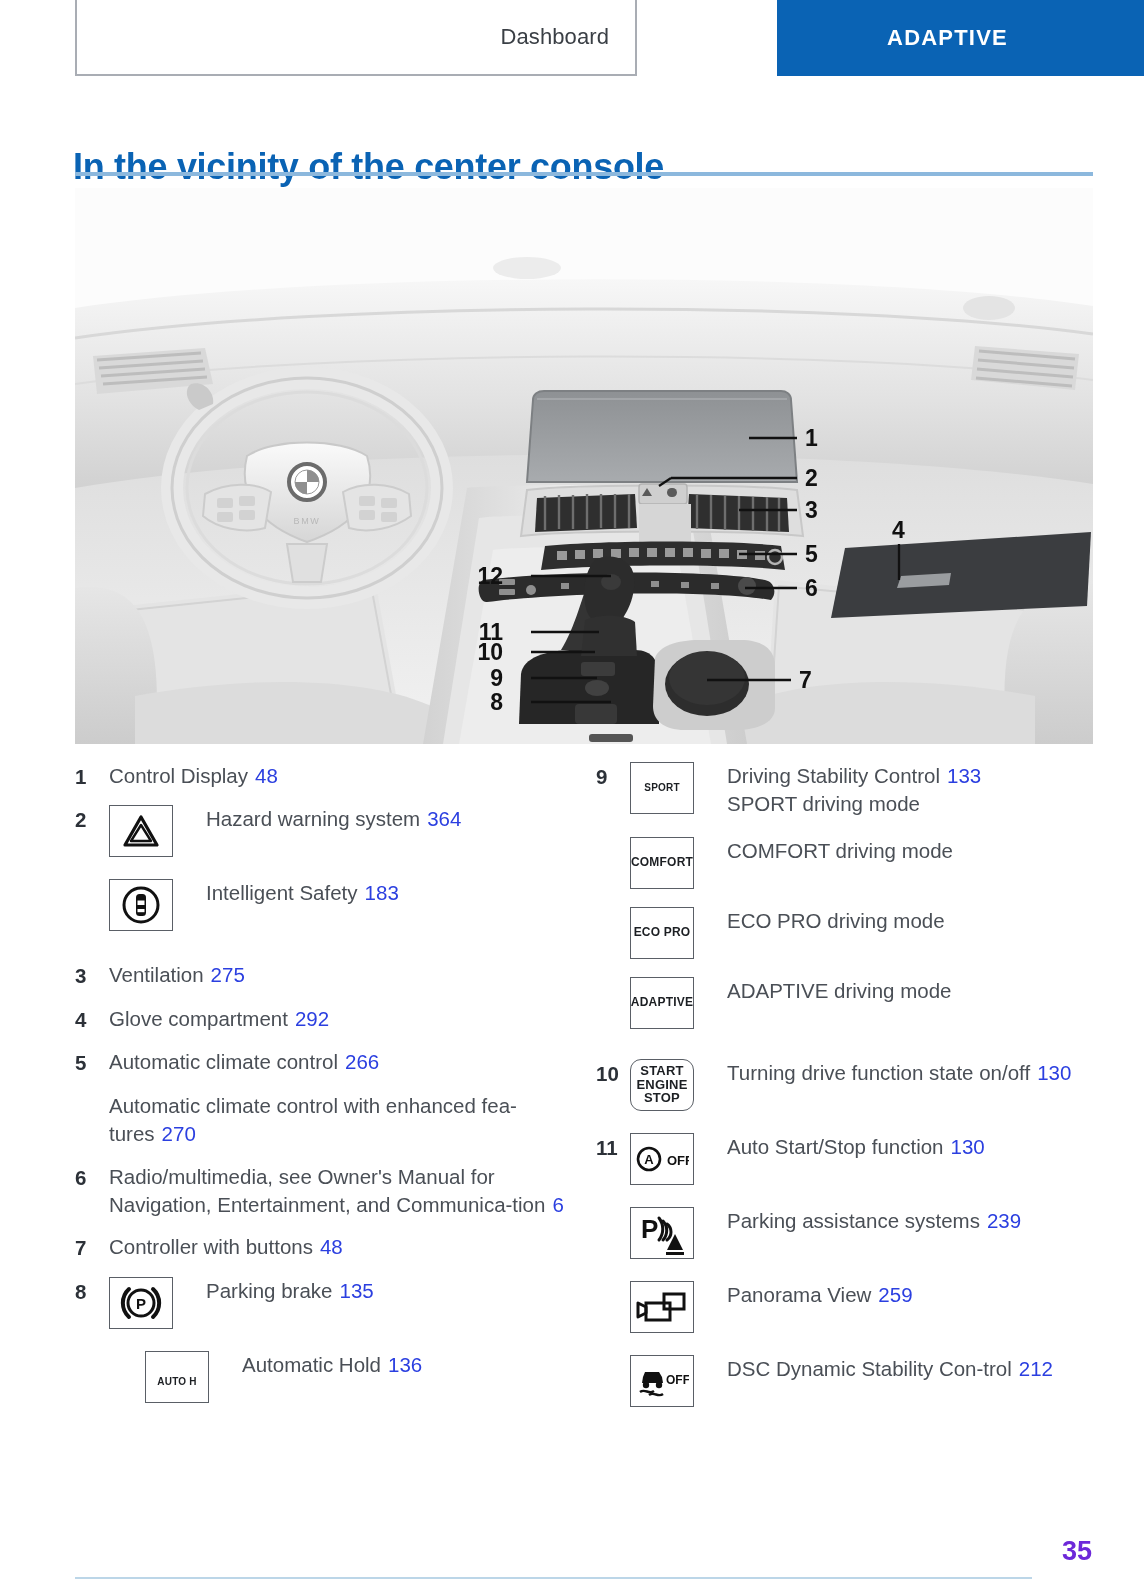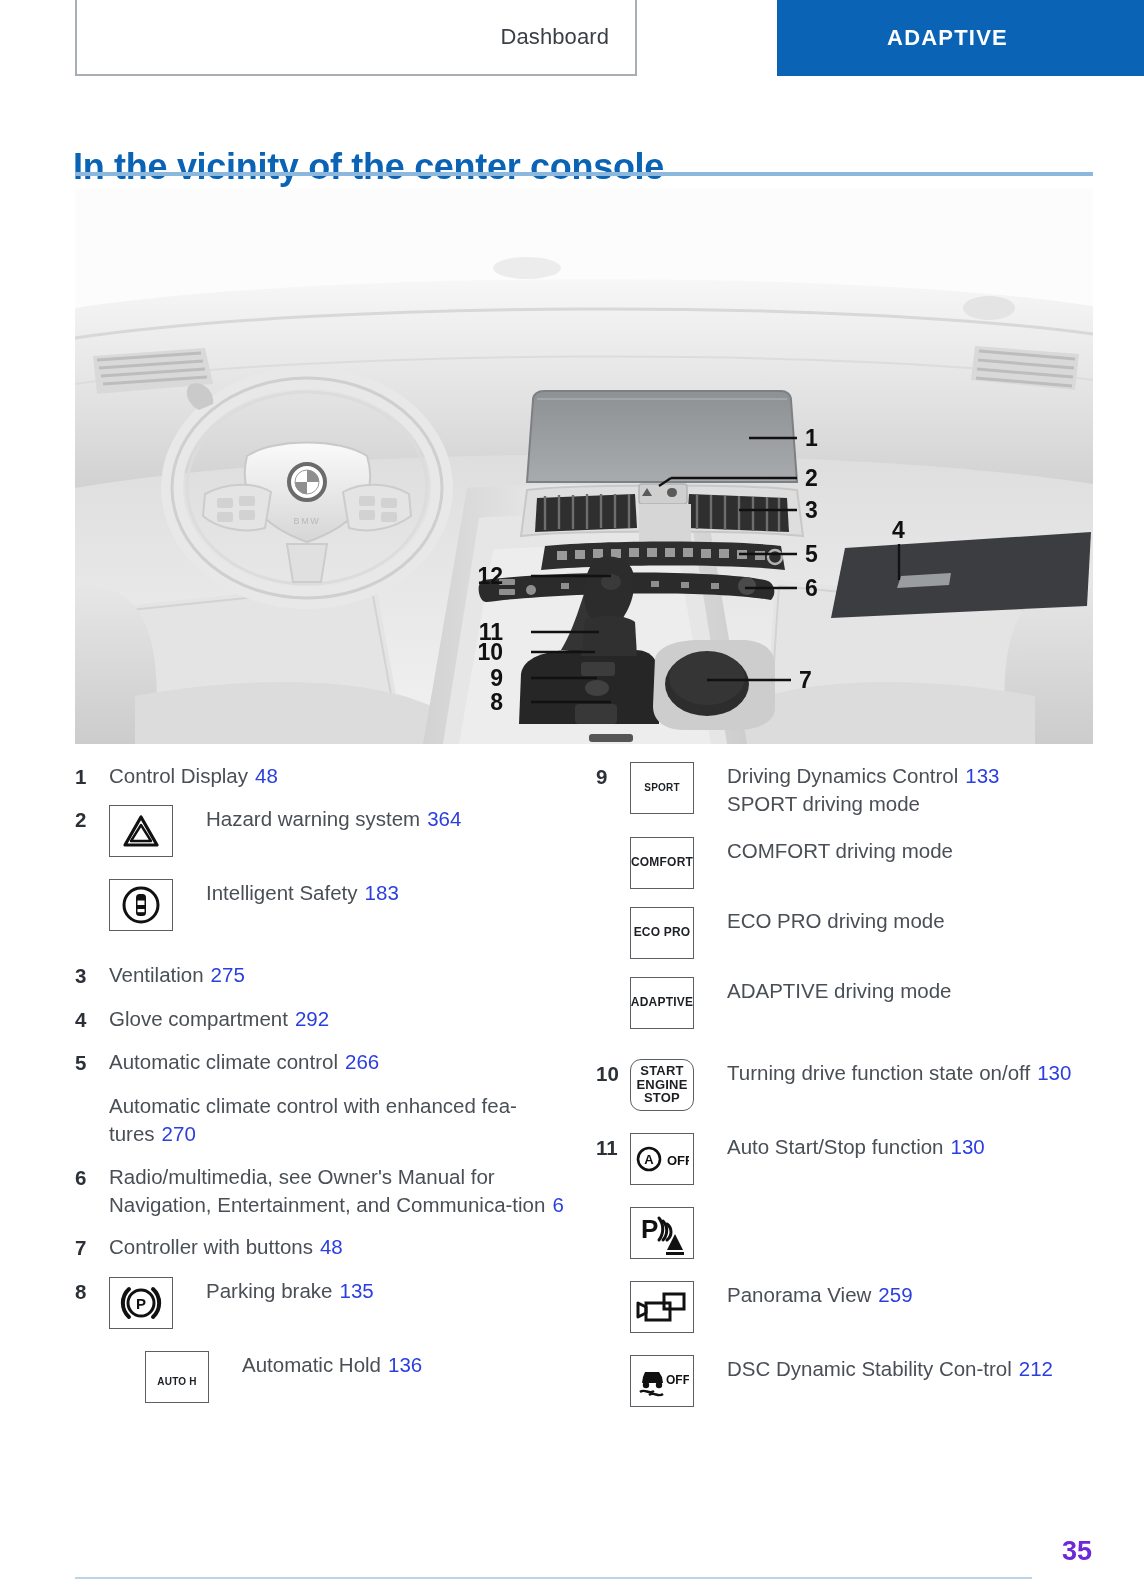--- a/index.html
+++ b/index.html
@@ -546,21 +546,21 @@
 
   <div class="legend-entry">
     <span class="legend-num">9</span>
     <span class="legend-text">
 
       <div class="icon-row">
         <span class="icon-box text-ico">
           <span>SPORT</span>
         </span>
         <span class="icon-label-top">
-          <div><span>Driving Dynamics Control</span><span class="pg">133</span></div>
+          <div><span>Driving Stability Control</span><span class="pg">133</span></div>
           <div>SPORT driving mode</div>
         </span>
       </div>
 
       <div style="height:18px"></div>
 
       <div class="icon-row">
         <span class="icon-box text-ico tiny">
           <span>COMFORT</span>
         </span>
@@ -629,20 +629,21 @@
         <span class="icon-box">
           <svg width="50" height="46" viewBox="0 0 50 46">
             <text x="4" y="28" font-family="Liberation Sans, sans-serif" font-size="26" font-weight="bold" fill="#111">P</text>
             <path d="M22 8 A18 18 0 0 1 22 30" fill="none" stroke="#111" stroke-width="3" stroke-linecap="round"></path>
             <path d="M26 11 A14 14 0 0 1 26 30" fill="none" stroke="#111" stroke-width="3" stroke-linecap="round"></path>
             <path d="M30 14 A10 10 0 0 1 30 30" fill="none" stroke="#111" stroke-width="3" stroke-linecap="round"></path>
             <path d="M38 24 L46 40 L30 40 Z" fill="#111"></path>
             <rect x="29" y="42" width="18" height="3" fill="#111"></rect>
           </svg>
         </span>
+        <span class="icon-label-top"><span>Parking assistance systems</span><span class="pg">239</span></span>
       </div>
 
       <div class="spacer-md"></div>
 
       <div class="icon-row">
         <span class="icon-box">
           <svg width="52" height="40" viewBox="0 0 52 40">
             <rect x="10" y="16" width="24" height="17" fill="none" stroke="#111" stroke-width="3"></rect>
             <rect x="28" y="7" width="20" height="15" fill="none" stroke="#111" stroke-width="3"></rect>
             <path d="M10 20 L2 16 L2 30 L10 26 Z" fill="none" stroke="#111" stroke-width="3" stroke-linejoin="round"></path>

